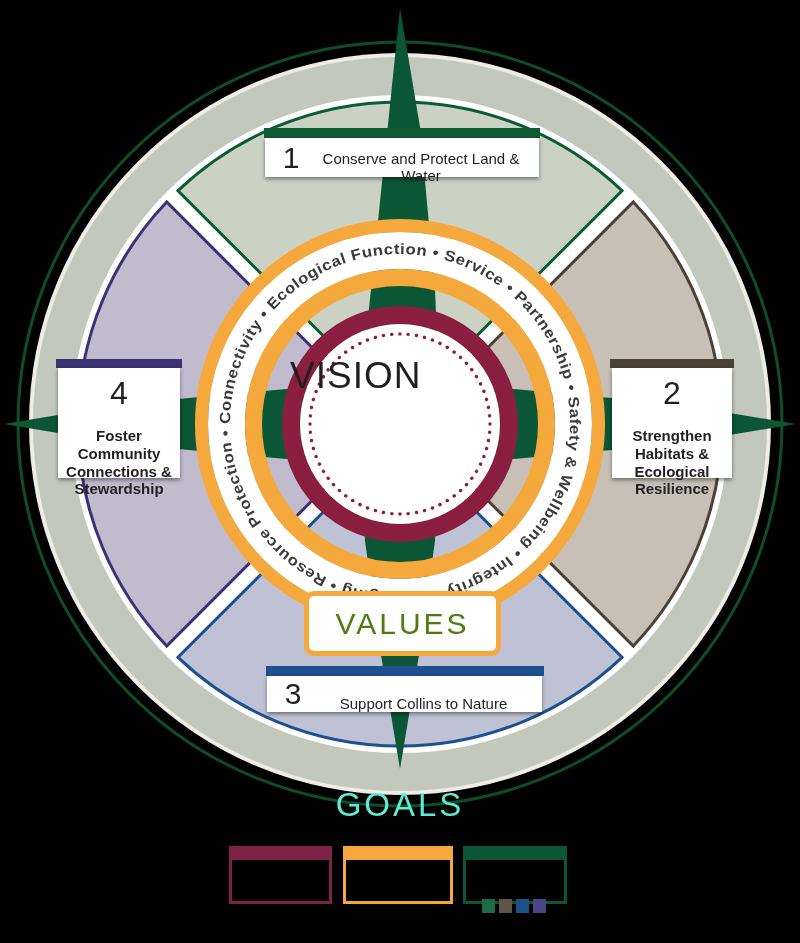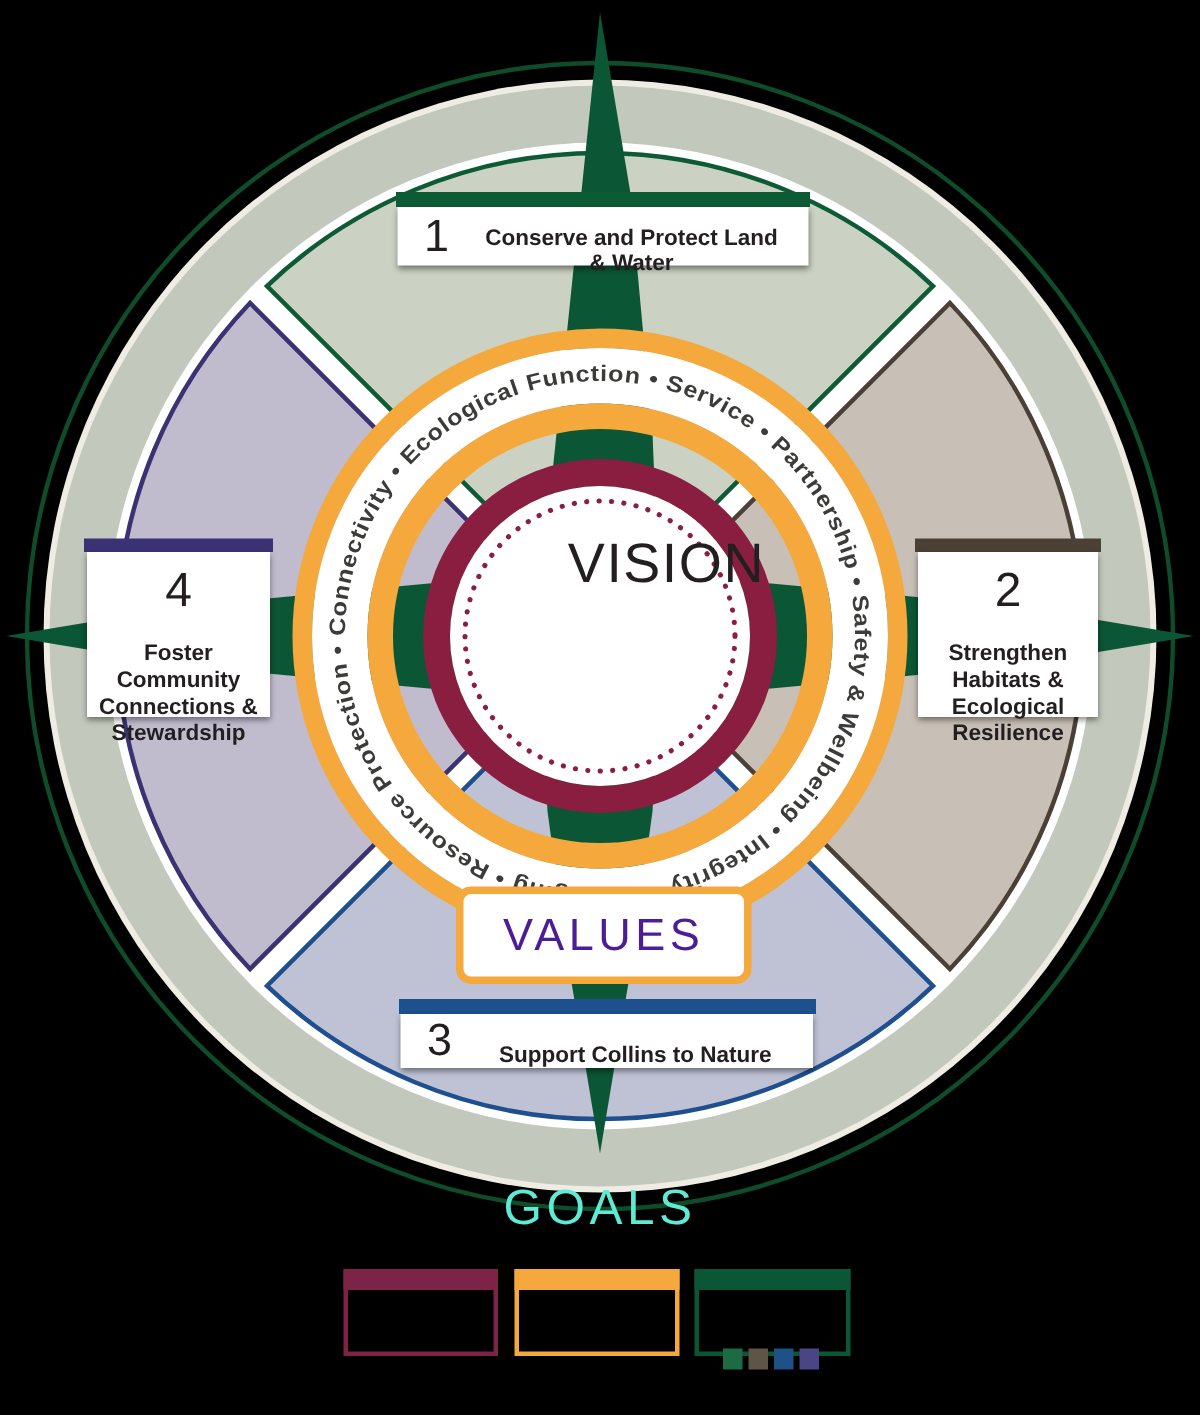--- a/index.html
+++ b/index.html
@@ -4,31 +4,31 @@
 <style>
   html,body{margin:0;padding:0;background:#000;}
   body{width:800px;height:943px;overflow:hidden;font-family:"Liberation Sans", sans-serif;}
   .stage{position:relative;width:800px;height:943px;background:#000;}
   .stage svg{position:absolute;left:0;top:0;}
   
   .goal-bar{position:absolute;box-sizing:border-box;}
   .goal-box{position:absolute;background:#fff;box-sizing:border-box;box-shadow:0 2px 4px rgba(0,0,0,.45);}
   .goal-box.horizontal{display:flex;align-items:center;}
   .goal-box.horizontal .goal-number{width:52px;text-align:center;font-size:30px;font-weight:300;color:#231f20;line-height:1;}
-  .goal-box.horizontal .goal-label{flex:1;text-align:center;font-size:15px;font-weight:bold;color:#231f20;padding-right:14px;margin-top:19px;}
+  .goal-box.horizontal .goal-label{flex:1;text-align:center;font-size:15px;font-weight:normal;color:#231f20;padding-right:14px;margin-top:19px;}
   .goal-box.vertical{display:flex;flex-direction:column;align-items:center;justify-content:flex-start;padding:4px 4px;}
   .goal-box.vertical .goal-number{font-size:32px;font-weight:300;color:#231f20;line-height:1.1;margin-top:4px;}
   .goal-box.vertical .goal-label{text-align:center;font-size:15px;font-weight:bold;color:#231f20;line-height:1.18;margin-top:16px;}
   
-  .vision-block{position:absolute;left:290px;top:356px;width:220px;text-align:right;color:#231f20;}
+  .vision-block{position:absolute;left:290px;top:356px;width:220px;text-align:left;color:#231f20;}
   .vision-title{font-size:37px;font-weight:300;letter-spacing:1px;line-height:1.1;color:#231f20;}
   .vision-statement{width:186px;margin:7px auto 0;font-size:15.5px;font-weight:bold;line-height:1.28;color:#231f20;}
   
   .values-badge{position:absolute;left:304px;top:591px;width:187px;height:55px;background:#fff;border:5px solid #f5a83c;border-radius:10px;display:flex;align-items:center;justify-content:center;}
-  .values-badge-label{font-size:30px;font-weight:300;letter-spacing:3px;color:#4c1d95;}
+  .values-badge-label{font-size:30px;font-weight:300;letter-spacing:3px;color:#4d7c0f;}
   
   .goals-label{position:absolute;left:0;top:786px;width:800px;text-align:center;font-size:33px;font-weight:300;letter-spacing:3px;color:#241e1b;}
   
   .legend-box{position:absolute;top:846px;height:58px;box-sizing:border-box;border:3px solid;background:transparent;}
   .legend-header{position:absolute;left:-3px;top:-3px;right:-3px;height:14px;}
   .legend-swatch{position:absolute;top:899px;width:13px;height:14px;}
 </style>
 </head>
 <body>
 

